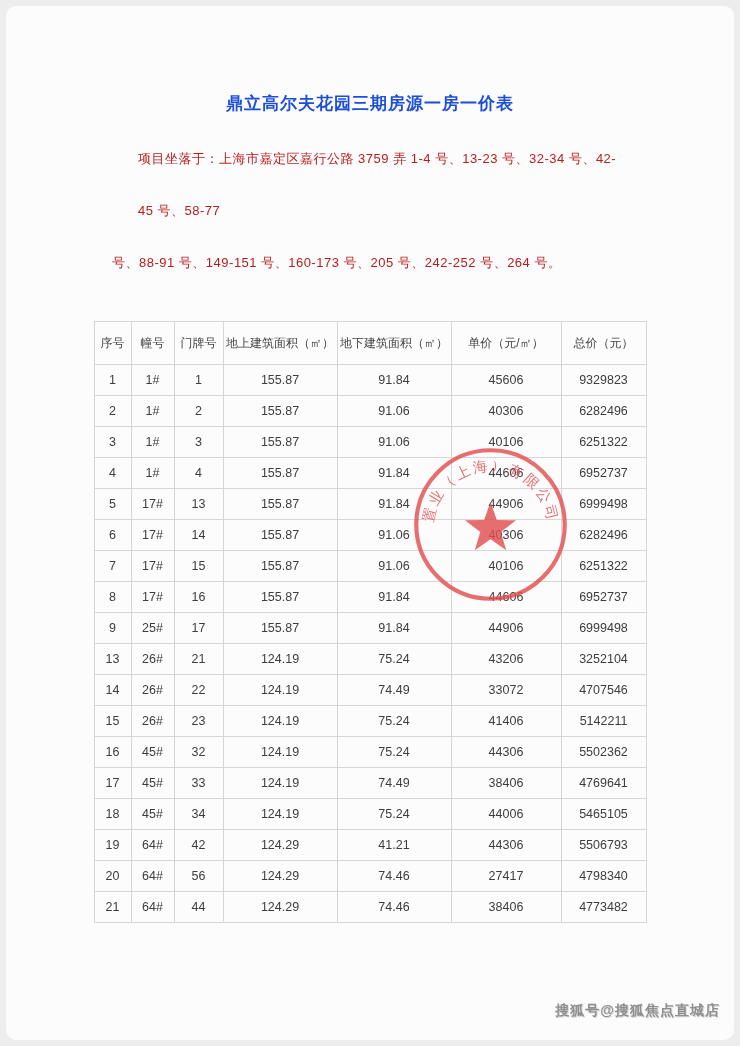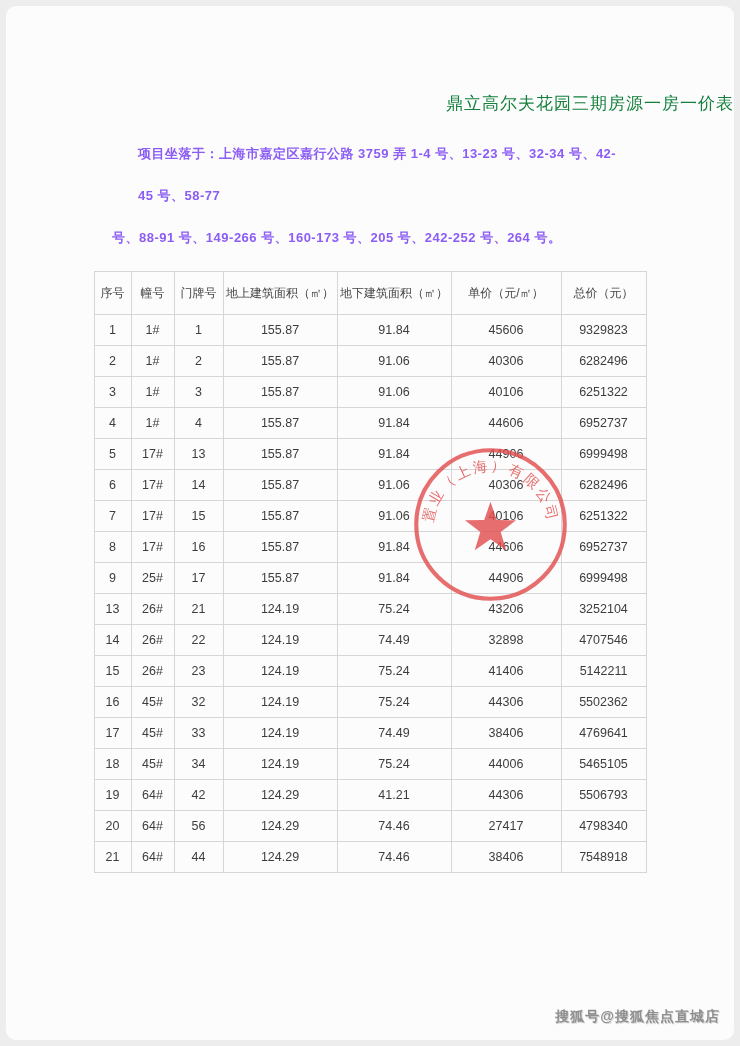--- a/index.html
+++ b/index.html
@@ -15,39 +15,38 @@
   }
   .card {
     position: absolute;
     left: 6px; top: 6px;
     width: 728px; height: 1034px;
     background: #fcfcfc;
     border-radius: 10px;
     padding-top: 86px;
   }
   .title {
-    text-align: right;
+    text-align: center;
     font-size: 17px;
-    font-weight: 400;
-    color: #15803d;
+    font-weight: 700;
+    color: #1d4ed8;
     letter-spacing: 1px;
   }
   .location {
     width: 516px;
     margin: 18px auto 0;
     font-size: 13px;
-    color: #8b5cf6;
-    line-height: 42px;
+    color: #b91c1c;
+    line-height: 52px;
     letter-spacing: 0.5px;
-    font-weight: bold;
   }
   .loc-line1 { padding-left: 26px; }
   .price-table {
     width: 552px;
-    margin: 12px auto 0;
+    margin: 32px auto 0;
     border-collapse: collapse;
     table-layout: fixed;
   }
   .price-table th, .price-table td {
     border: 1px solid #d6d6d6;
     text-align: center;
     vertical-align: middle;
     color: #3d3d3d;
     white-space: nowrap;
     overflow: hidden;
@@ -70,39 +69,39 @@
   col.c6 { width: 110px; }
   col.c7 { width: 85px; }
   .seal {
     position: absolute;
     left: 402px; top: 436px;
     opacity: 0.82;
     pointer-events: none;
   }
   .watermark {
     position: absolute;
-    right: 14px; bottom: 14px;
+    right: 14px; bottom: 20px;
     font-size: 14px;
     font-weight: 700;
     color: #8f8f8f;
     text-shadow: 1px 1px 0 #d8d8d8;
     letter-spacing: 1px;
   }
 </style>
 </head>
 <body>
 
 <div class="page">
   <div class="card">
 
     <h1 class="title">鼎立高尔夫花园三期房源一房一价表</h1>
 
     <div class="location">
       <div class="loc-line loc-line1">项目坐落于：上海市嘉定区嘉行公路 3759 弄 1-4 号、13-23 号、32-34 号、42-45 号、58-77</div>
-      <div class="loc-line">号、88-91 号、149-266 号、160-173 号、205 号、242-252 号、264 号。</div>
+      <div class="loc-line">号、88-91 号、149-151 号、160-173 号、205 号、242-252 号、264 号。</div>
     </div>
 
     <table class="price-table">
       <colgroup>
         <col class="c1">
           <col class="c2">
           <col class="c3">
           <col class="c4">
         <col class="c5">
           <col class="c6">
@@ -209,21 +208,21 @@
             <td>75.24</td>
             <td>43206</td>
             <td>3252104</td>
           </tr>
           <tr>
             <td>14</td>
             <td>26#</td>
             <td>22</td>
             <td>124.19</td>
             <td>74.49</td>
-            <td>32898</td>
+            <td>33072</td>
             <td>4707546</td>
           </tr>
           <tr>
             <td>15</td>
             <td>26#</td>
             <td>23</td>
             <td>124.19</td>
             <td>75.24</td>
             <td>41406</td>
             <td>5142211</td>
@@ -273,21 +272,21 @@
             <td>27417</td>
             <td>4798340</td>
           </tr>
           <tr>
             <td>21</td>
             <td>64#</td>
             <td>44</td>
             <td>124.29</td>
             <td>74.46</td>
             <td>38406</td>
-            <td>7548918</td>
+            <td>4773482</td>
           </tr>
         </tbody>
     </table>
 
     <svg class="seal" width="165" height="165" viewBox="0 0 160 160" aria-hidden="true">
       <circle cx="80" cy="80" r="72" fill="none" stroke="#e34f4f" stroke-width="4"></circle>
       <defs>
         <path id="sealArc" d="M 24,84 A 56,56 0 0 1 136,84" fill="none"></path>
       </defs>
       <text font-size="14" fill="#e34f4f" letter-spacing="2.5">

